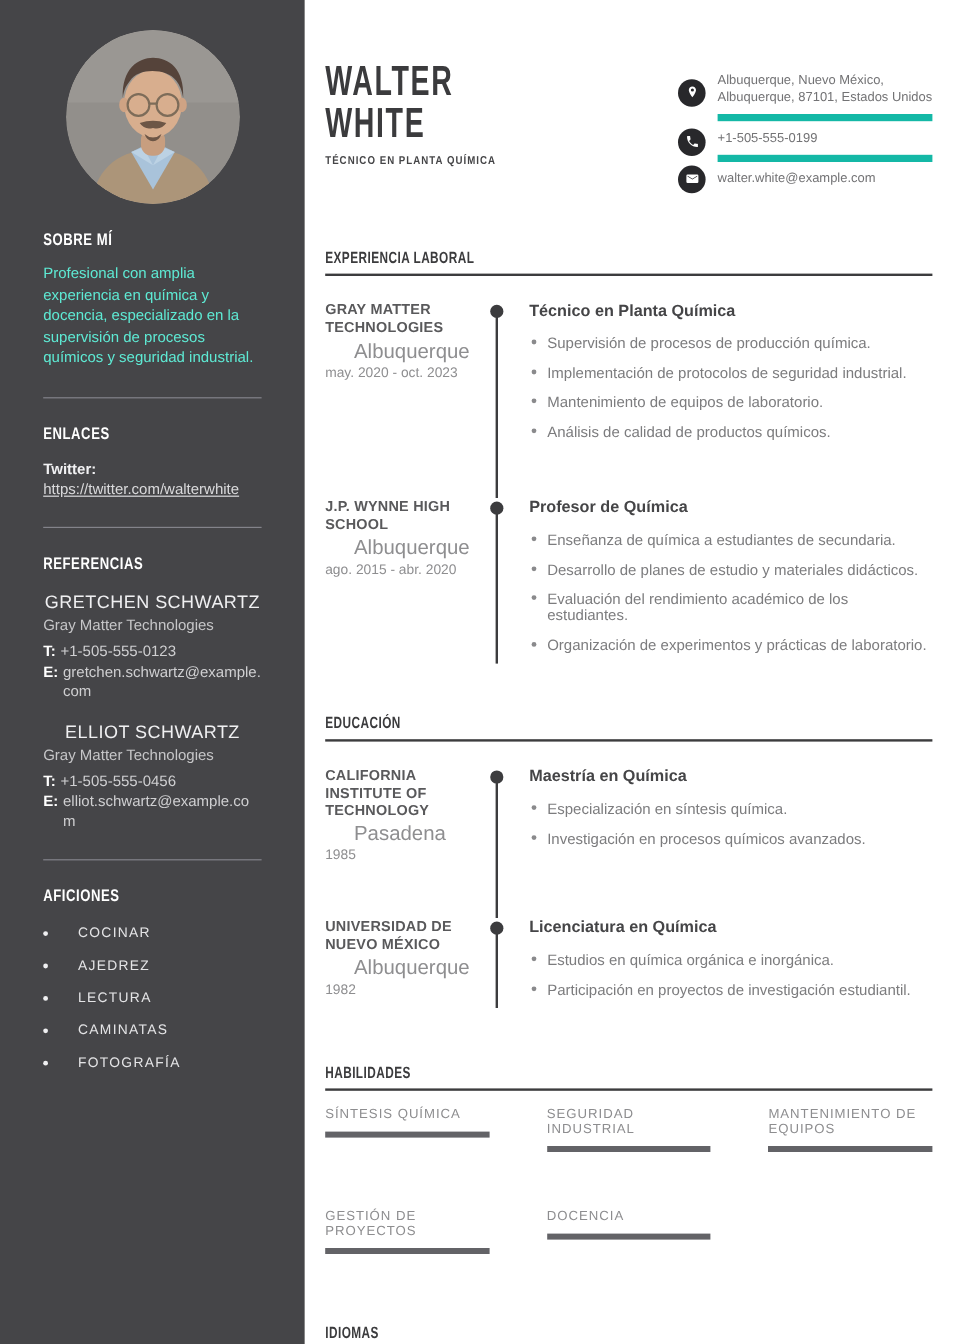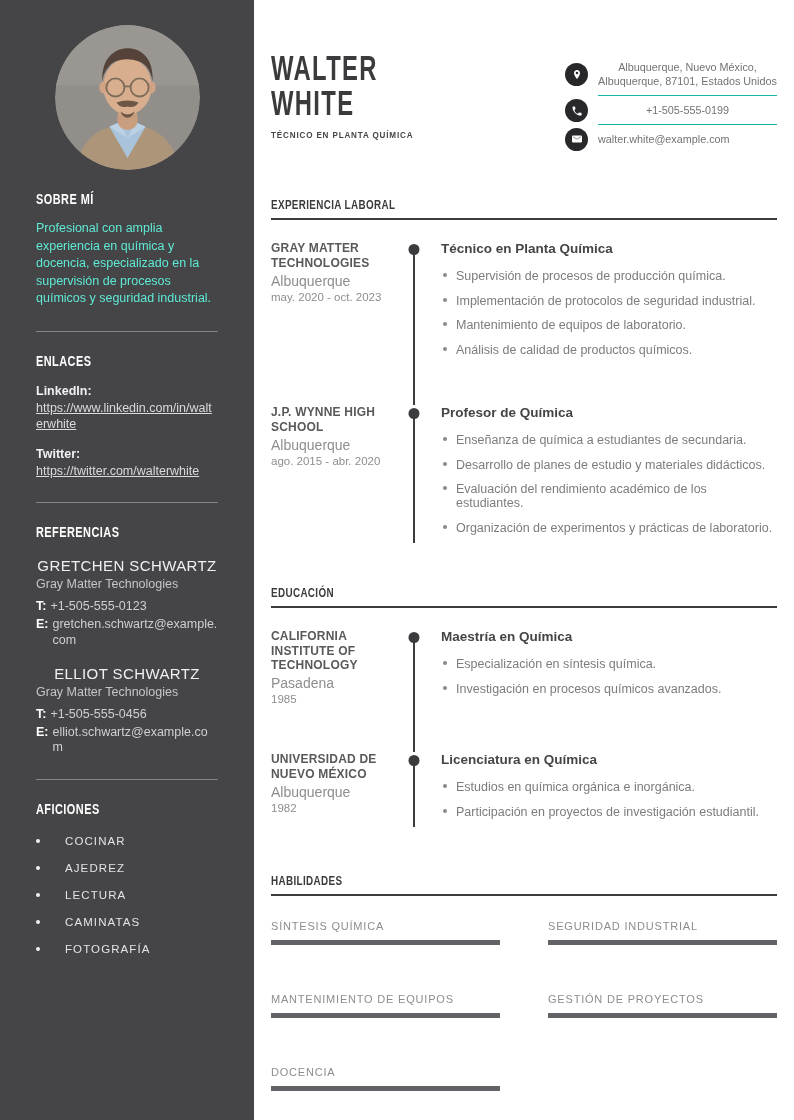--- a/index.html
+++ b/index.html
@@ -36,49 +36,49 @@
   .m-header { display:flex; justify-content:space-between; margin-top:50px; }
   .name-block h1 { font-size:35px; line-height:35px; font-weight:bold; color:#3b3b3d; }
   .name-line { display:block; transform:scaleX(.68); transform-origin:left center; letter-spacing:2px; white-space:nowrap; }
   .job-title { margin-top:9px; font-size:9.5px; font-weight:bold; letter-spacing:1px; color:#454547; }
   .job-title .cond { transform:scaleX(.85); }
   .contact-block { width:212px; margin-top:3px; }
   .crow { display:flex; align-items:center; gap:10px; }
   .cicon { width:23px; height:23px; min-width:23px; border-radius:50%; background:#28282b; display:flex; align-items:center; justify-content:center; }
   .cicon svg { width:12px; height:12px; fill:#ffffff; }
   .ctext { flex:1; font-size:10.8px; color:#737375; line-height:1.3; padding:7px 0; }
-  .crow.with-sep .ctext { border-bottom:1px solid #14b8a6;text-align:center; }
+  .crow.with-sep .ctext { border-bottom:6px solid #14b8a6; }
 
   .m-section h2 { font-size:13.5px; font-weight:bold; color:#3b3b3d; letter-spacing:.5px; }
   .m-section h2 .cond { transform:scaleX(.73); }
   .rule { height:2px; background:#3c3c3e; margin-top:6px; }
   .sec-exp { margin-top:44px; }
   .sec-edu { margin-top:40px; }
   .sec-skills { margin-top:44px; }
   .sec-lang { margin-top:58px; }
 
   .entries { margin-top:21px; }
   .entry { display:grid; grid-template-columns:128px 30px 1fr; }
   .sec-exp .entry:not(:last-child) { padding-bottom:38px; }
   .sec-edu .entry:not(:last-child) { padding-bottom:46px; }
   .e-left { padding-right:6px; }
   .e-company { font-size:12px; font-weight:bold; color:#59595b; line-height:1.2; letter-spacing:.2px; }
-  .e-loc { margin-top:3px; font-size:14px; color:#8e8e90; }
+  .e-loc { margin-top:3px; font-size:17px; color:#8e8e90;margin-left:24px; }
   .e-date { margin-top:2px; font-size:11.5px; color:#8e8e90; }
   .tl { position:relative; }
   .tl-dot { position:absolute; left:50%; top:3px; width:11px; height:11px; border-radius:50%; background:#3c3c3e; transform:translateX(-50%); }
   .tl-line { position:absolute; left:calc(50% - 1px); top:8px; bottom:2px; width:2px; background:#3c3c3e; }
   .sec-exp .entry:not(:last-child) .tl-line { bottom:-38px; }
   .sec-edu .entry:not(:last-child) .tl-line { bottom:-46px; }
   .e-role { font-size:13.5px; font-weight:bold; color:#454547; padding-left:12px; }
   .e-bullets { list-style:none; margin-top:13px; padding-left:14px; }
   .e-bullets li { display:flex; align-items:baseline; gap:9px; margin-bottom:10.5px; font-size:12.5px; color:#7c7c7e; }
   .b-dot { width:4px; height:4px; min-width:4px; border-radius:50%; background:#8a8a8c; position:relative; top:-3px; }
 
-  .two-col { display:grid; grid-template-columns:1fr 1fr; column-gap:50px; row-gap:21px; margin-top:24px;gap:48px; }
+  .two-col { display:grid; grid-template-columns:1fr 1fr 1fr; column-gap:50px; row-gap:21px; margin-top:14px;gap:48px; }
   .meter-label { font-size:11px; letter-spacing:.8px; color:#8d8d8f; }
   .bar-track { margin-top:8px; height:5px; background:#e7e7e9; }
   .bar-fill { height:100%; background:#636367; }
 </style>
 </head>
 <body>
 
 <div class="page">
 
   <aside class="sidebar">
@@ -114,24 +114,20 @@
     <section class="sb-section">
       <h3 class="sb-title"><span class="cond">SOBRE MÍ</span></h3>
       <p class="about-text">Profesional con amplia experiencia en química y docencia, especializado en la supervisión de procesos químicos y seguridad industrial.</p>
     </section>
 
     <hr class="sb-divider">
 
     <section class="sb-section">
       <h3 class="sb-title"><span class="cond">ENLACES</span></h3>
       <div class="link-block">
-        <div class="link-label">LinkedIn:</div>
-        <a class="link-url">https://www.linkedin.com/in/walterwhite</a>
-      </div>
-      <div class="link-block">
         <div class="link-label">Twitter:</div>
         <a class="link-url">https://twitter.com/walterwhite</a>
       </div>
     </section>
 
     <hr class="sb-divider">
 
     <section class="sb-section">
       <h3 class="sb-title"><span class="cond">REFERENCIAS</span></h3>
 

